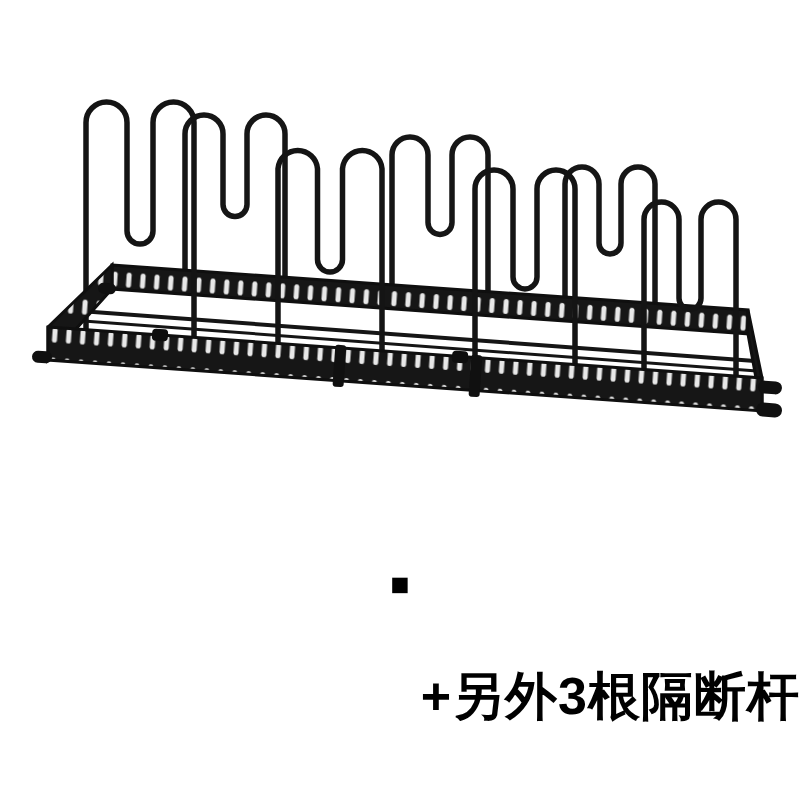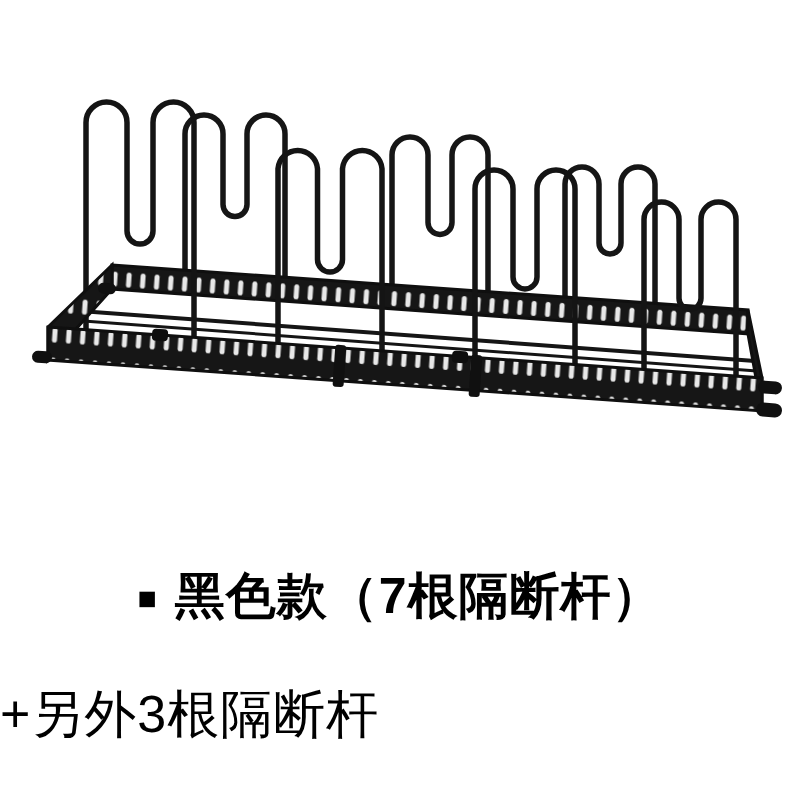--- a/index.html
+++ b/index.html
@@ -32,25 +32,25 @@
   }
   .caption-line1 .text{
     font-size:50px;
     font-weight:600;
     letter-spacing:1px;
     line-height:1.2;
     white-space:nowrap;
   }
   .caption-line2{
     position:absolute;
-    top:680px;left:0;
+    top:662px;left:0;
     width:800px;
-    text-align:left;
+    text-align:right;
     font-size:52px;
-    font-weight:400;
+    font-weight:700;
     letter-spacing:1px;
     color:#000000;
     white-space:nowrap;
   }
 </style>
 </head>
 <body>
 
 <div class="page">
 
@@ -102,18 +102,17 @@
         <rect x="758" y="366" width="24" height="13" rx="6.5" transform="rotate(4 770 372)"></rect>
         <rect x="756" y="388" width="26" height="14" rx="7" transform="rotate(4 769 395)"></rect>
         <rect x="32" y="336" width="20" height="12" rx="6" transform="rotate(4 42 342)"></rect>
         <rect x="98" y="268" width="18" height="11" rx="5.5" transform="rotate(4 107 273)"></rect>
       </g>
     </svg>
   </div>
 
   <div class="caption-line1">
     <span class="bullet">■</span>
-    <span class="text">黑色款（7根隔断杆）</span>
   </div>
 
   <div class="caption-line2">+另外3根隔断杆</div>
 
 </div>
 
 </body></html>

